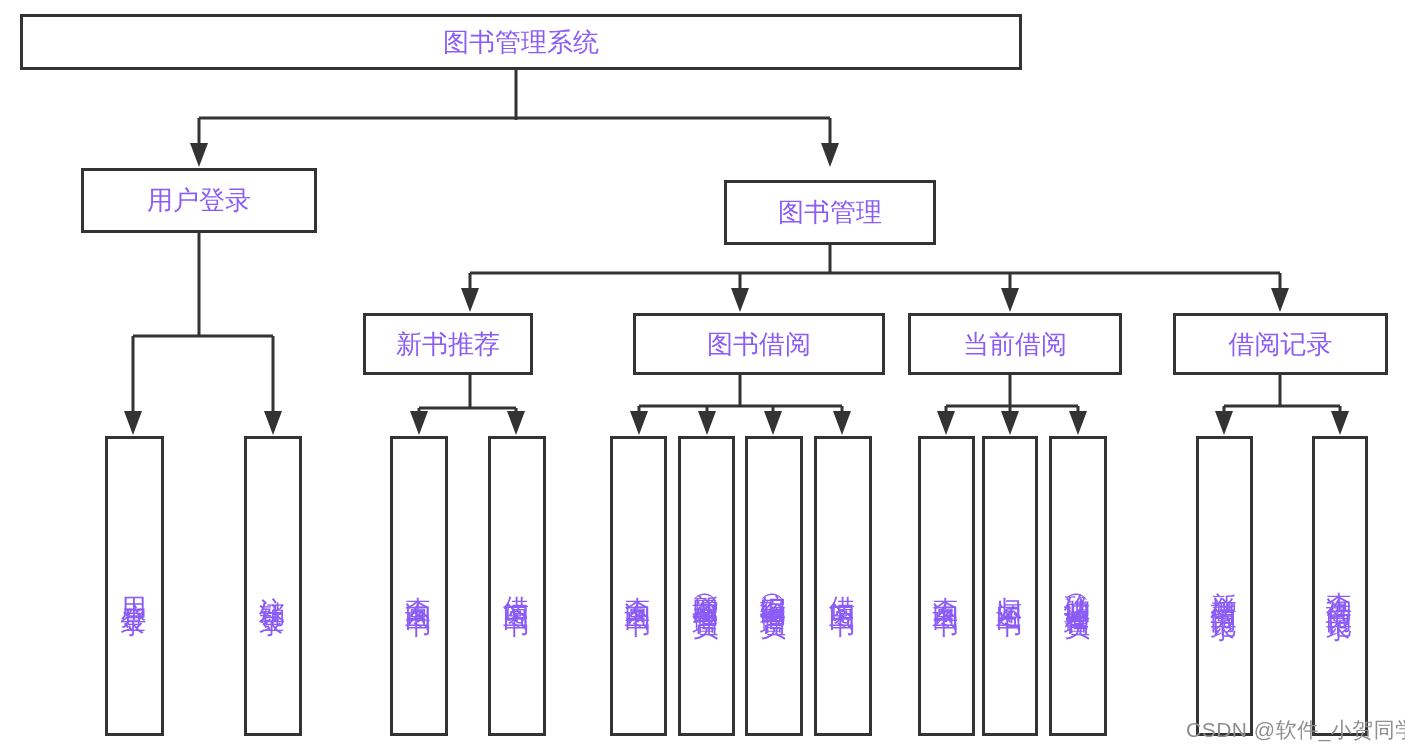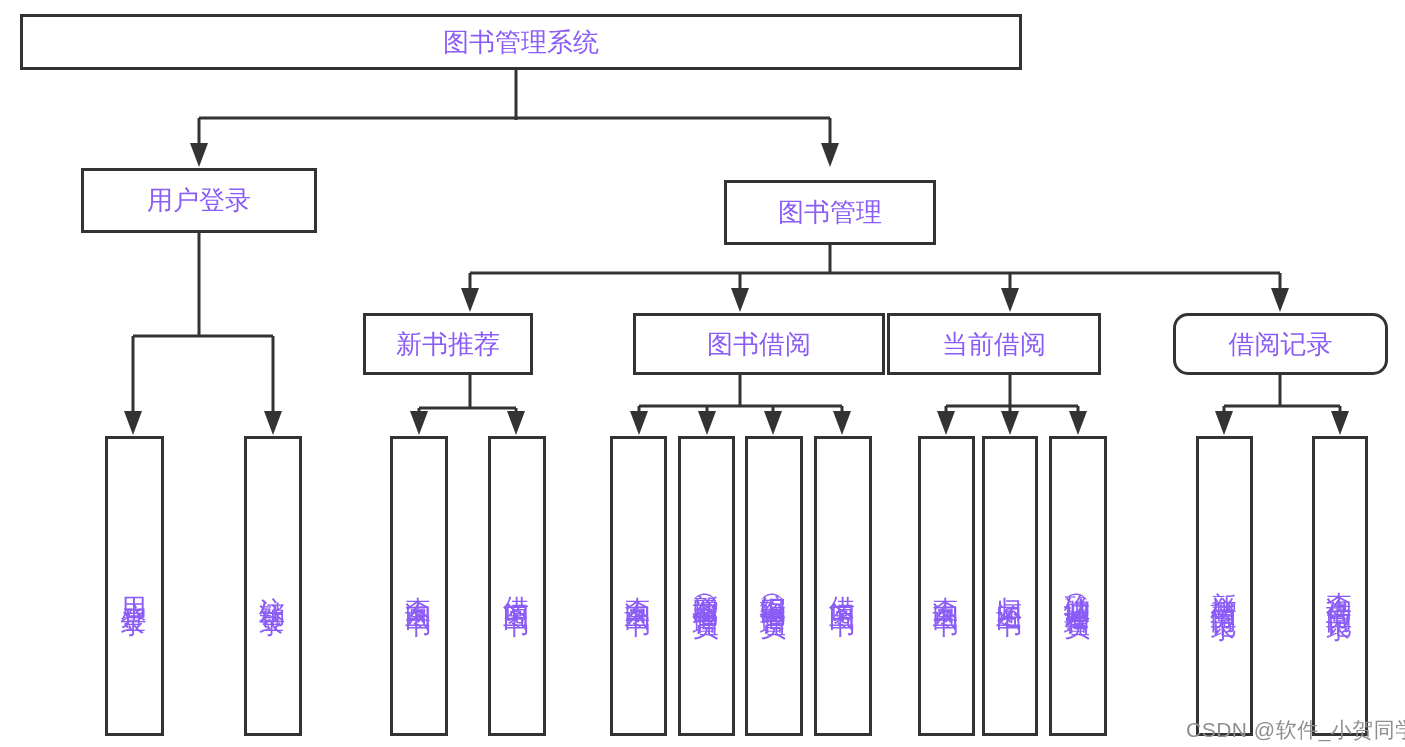--- a/index.html
+++ b/index.html
@@ -41,22 +41,22 @@
     font-size: 26px;
   }
   
   .n-root  { left: 20px;   top: 14px;  width: 1002px; height: 56px; }
   
   .n-ulog  { left: 81px;   top: 168px; width: 236px;  height: 65px; }
   .n-bmgmt { left: 712px;  top: 180px; width: 212px;  height: 65px; margin-left: 12px; }
   
   .n-newb  { left: 363px;  top: 313px; width: 170px;  height: 62px; }
   .n-bborr { left: 633px;  top: 313px; width: 252px;  height: 62px; }
-  .n-curr  { left: 887px;  top: 313px; width: 214px;  height: 62px; }
-  .n-recs  { left: 1173px; top: 313px; width: 215px;  height: 62px; border-radius: 15px; }
+  .n-curr  { left: 908px;  top: 313px; width: 214px;  height: 62px; }
+  .n-recs  { left: 1173px; top: 313px; width: 215px;  height: 62px; }
   
   .n-ul1 { left: 105px;  top: 436px; width: 59px; height: 300px; }
   .n-ul2 { left: 244px;  top: 436px; width: 58px; height: 300px; }
   .n-nb1 { left: 390px;  top: 436px; width: 58px; height: 300px; }
   .n-nb2 { left: 488px;  top: 436px; width: 58px; height: 300px; }
   .n-bw1 { left: 610px;  top: 436px; width: 57px; height: 300px; }
   .n-bw2 { left: 678px;  top: 436px; width: 57px; height: 300px; letter-spacing: 3px; }
   .n-bw3 { left: 745px;  top: 436px; width: 58px; height: 300px; letter-spacing: 3px; }
   .n-bw4 { left: 814px;  top: 436px; width: 58px; height: 300px; }
   .n-cu1 { left: 918px;  top: 436px; width: 57px; height: 300px; }

